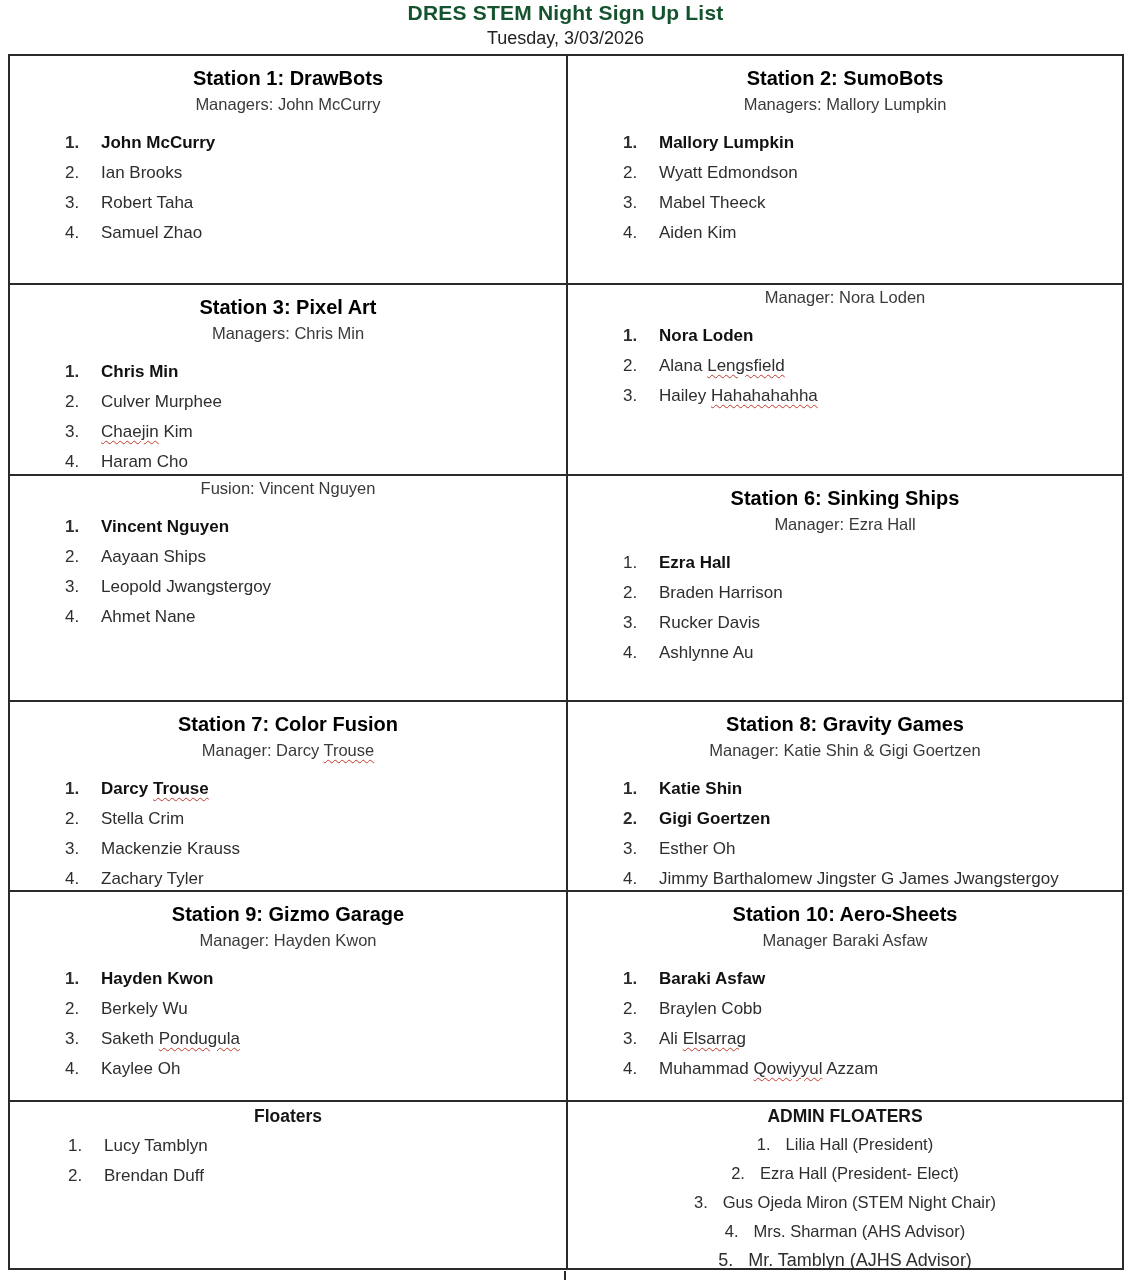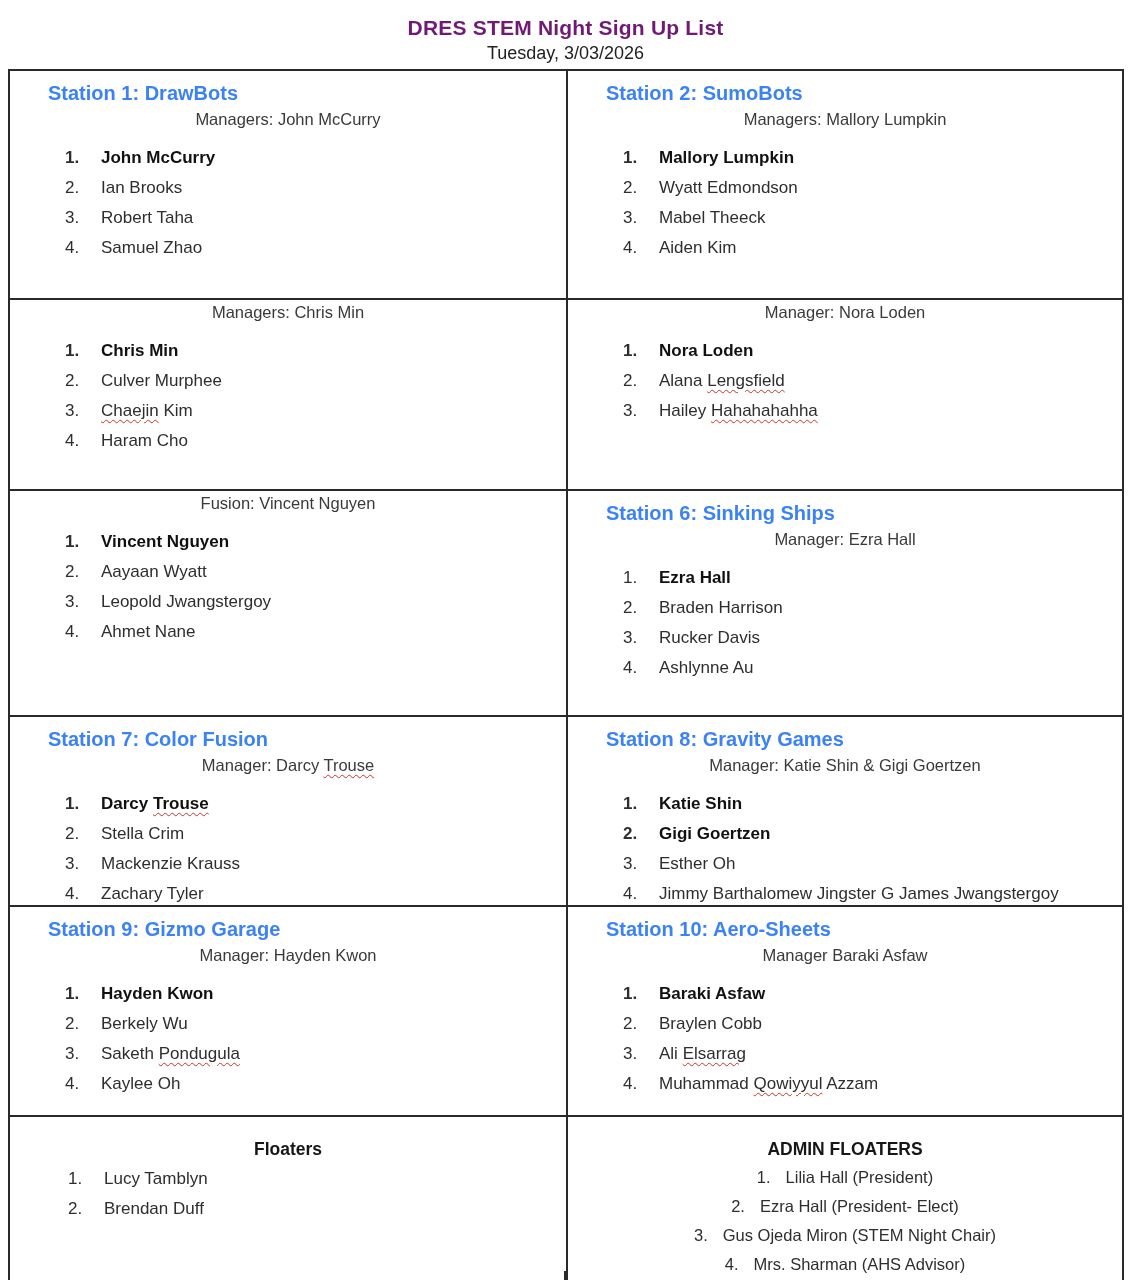--- a/index.html
+++ b/index.html
@@ -13,22 +13,22 @@
     font-family: "Liberation Sans", "DejaVu Sans", sans-serif;
     color: #1c1c1c;
     overflow: hidden;
     position: relative;
   }
   .doc-title {
     text-align: center;
     font-weight: bold;
     font-size: 21px;
     line-height: 26px;
-    padding-top: 15px;
-    color: #701a75;
+    padding-top: 0;
+    color: #14532d;
     letter-spacing: 0.2px;
   }
   .doc-date {
     text-align: center;
     font-size: 18px;
     line-height: 25px;
     color: #222;
   }
   .signup-table {
     margin: 3px 7px 0 8px;
@@ -38,27 +38,26 @@
     grid-template-columns: 1fr 1fr;
     grid-template-rows: 227px 191px 226px 190px 210px 168px;
   }
   .cell {
     box-sizing: border-box;
     overflow: hidden;
   }
   .cell.col2 { border-left: 2px solid #2a2a2a; }
   .cell.topline { border-top: 2px solid #2a2a2a; }
   .station-title {
-    text-align: left;
+    text-align: center;
     font-weight: bold;
     font-size: 20px;
     line-height: 27px;
     padding-top: 9px;
-    color: #3b82f6;
-    padding-left: 38px;
+    color: #000000;
   }
   .manager-line {
     text-align: center;
     font-size: 16.5px;
     line-height: 25px;
     color: #3a3a3a;
   }
   .roster {
     margin-top: 15px;
     padding-left: 55px;
@@ -80,21 +79,21 @@
     text-decoration-style: wavy;
     text-decoration-color: #c4372c;
     text-decoration-thickness: 1px;
     text-underline-offset: 3px;
   }
   .small-header {
     text-align: center;
     font-weight: bold;
     font-size: 17.5px;
     line-height: 24px;
-    padding-top: 20px;
+    padding-top: 2px;
     color: #161616;
   }
   .floaters-roster { margin-top: 7px; padding-left: 58px; }
   .admin-roster { margin-top: 5px; }
   .admin-item {
     text-align: center;
     font-size: 16.5px;
     line-height: 22px;
     margin-bottom: 7px;
     color: #2e2e2e;
@@ -155,20 +154,21 @@
           <span class="num">3.</span>
           <span class="name"><span>Mabel Theeck</span></span>
         </div>
         <div class="roster-item">
           <span class="num">4.</span>
           <span class="name"><span>Aiden Kim</span></span>
         </div>
       </div>
     </div>
     <div class="cell station-cell topline">
+      <div class="station-title">Station 3: Pixel Art</div>
       <div class="manager-line"><span>Managers: Chris Min</span></div>
       <div class="roster">
         <div class="roster-item">
           <span class="num bold">1.</span>
           <span class="name bold"><span>Chris Min</span></span>
         </div>
         <div class="roster-item">
           <span class="num">2.</span>
           <span class="name"><span>Culver Murphee</span></span>
         </div>
@@ -201,21 +201,21 @@
     </div>
     <div class="cell station-cell topline">
       <div class="manager-line"><span>Fusion: Vincent Nguyen</span></div>
       <div class="roster">
         <div class="roster-item">
           <span class="num bold">1.</span>
           <span class="name bold"><span>Vincent Nguyen</span></span>
         </div>
         <div class="roster-item">
           <span class="num">2.</span>
-          <span class="name"><span>Aayaan Wyatt</span></span>
+          <span class="name"><span>Aayaan Ships</span></span>
         </div>
         <div class="roster-item">
           <span class="num">3.</span>
           <span class="name"><span>Leopold Jwangstergoy</span></span>
         </div>
         <div class="roster-item">
           <span class="num">4.</span>
           <span class="name"><span>Ahmet Nane</span></span>
         </div>
       </div>

